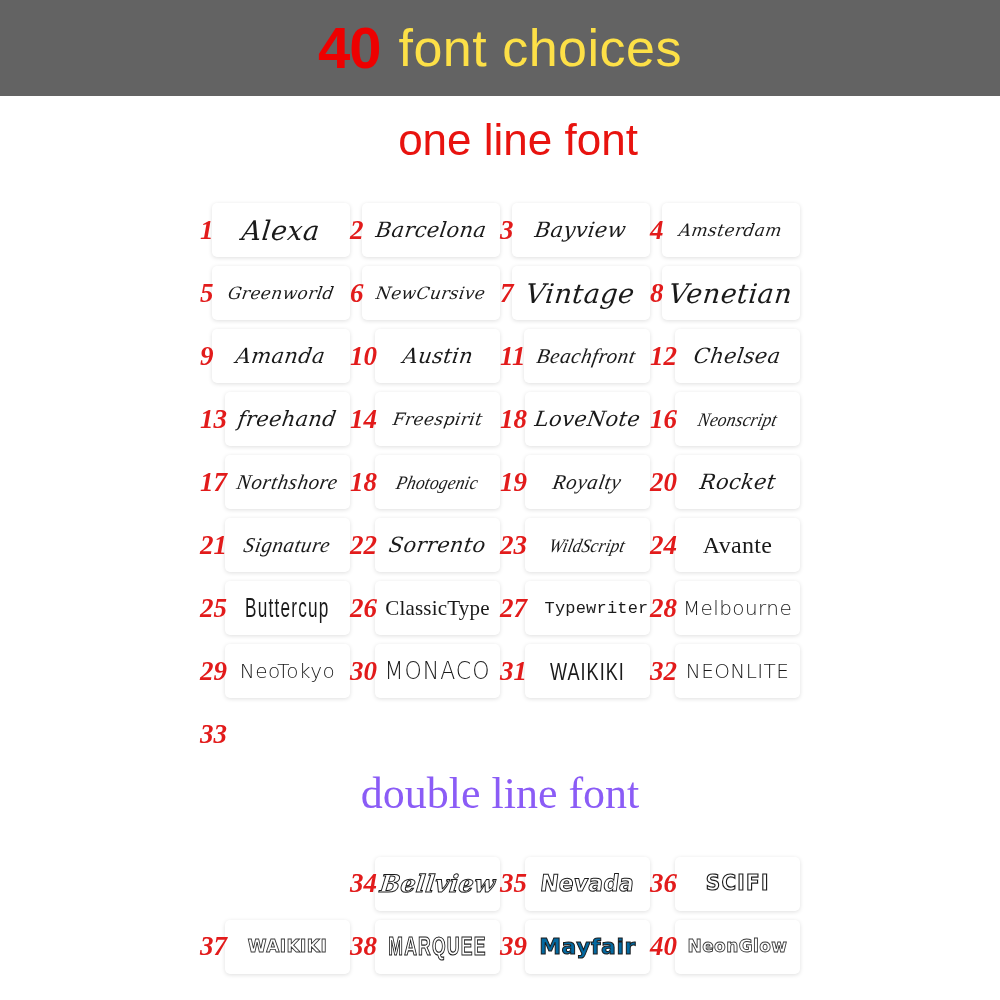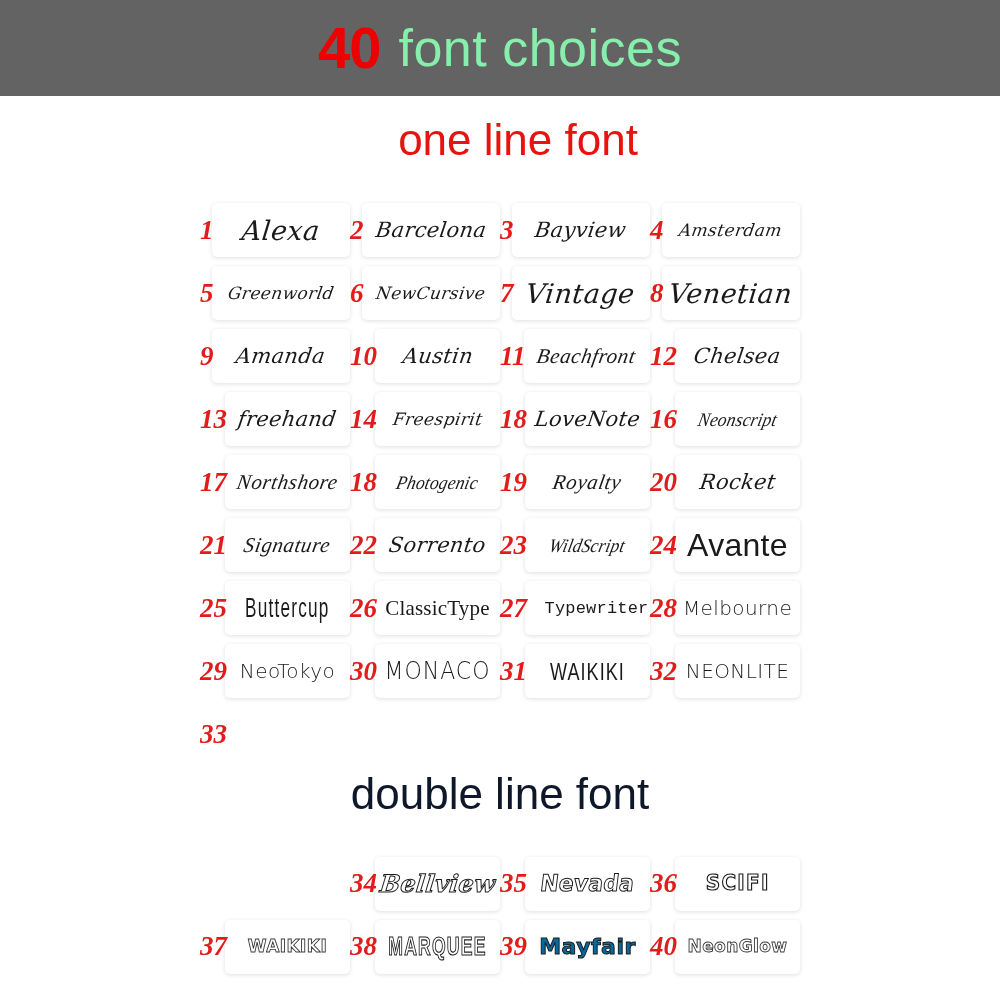--- a/index.html
+++ b/index.html
@@ -136,22 +136,22 @@
     letter-spacing: 0.6px;
   }
   .s-script-cond {
     font-family: "Liberation Serif", serif;
     font-style: italic;
     font-size: 19px;
     transform: skewX(-12deg) scaleX(0.92);
     letter-spacing: 0.2px;
   }
   .s-sans-lg {
-    font-family: Liberation Sans, sans-serif;
-    font-size: 32px;
+    font-family: Liberation Serif, serif;
+    font-size: 24px;
     font-weight: 300;
     letter-spacing: 0.3px;
   }
   .s-sans-md {
     font-family: "DejaVu Sans", sans-serif;
     font-size: 20px;
     font-weight: 300;
     letter-spacing: 0.4px;
     text-align: right;
   }
@@ -240,21 +240,21 @@
     color: #ffffff;
     -webkit-text-stroke: 0.9px #3a3a3a;
     letter-spacing: 0.4px;
   }
 </style>
 </head>
 <body>
 
 <div id="header-band" style="background: rgb(99, 99, 99);">
   <span id="header-count" style="color: rgb(238, 0, 0);">40</span>
-  <span id="header-title" style="color: #86efac;">font choices</span>
+  <span id="header-title" style="color: #fde047;">font choices</span>
 </div>
 
 <h2 class="section-heading" id="heading-one-line" style="color: rgb(232, 19, 15); margin-left: 36px;">one line font</h2>
 
 <div class="font-grid" id="grid-one-line">
     <div class="font-cell">
       <span class="font-number">1</span>
       <div class="font-card">
         <span class="font-sample s-script-lg">Alexa</span>
       </div>
@@ -443,21 +443,21 @@
       <span class="font-number">32</span>
       <div class="font-card">
         <span class="font-sample s-sans-md">NEONLITE</span>
       </div>
     </div>
     <div class="font-cell">
       <span class="font-number">33</span>
     </div>
   </div>
 
-<h2 class="section-heading" id="heading-double-line" style="color: #0f172a;">double line font</h2>
+<h2 class="section-heading" id="heading-double-line" style="color: #8b5cf6; font-family: Liberation Serif, serif;">double line font</h2>
 
 <div class="font-grid" id="grid-double-line">
     <div class="cell-spacer"></div>
     <div class="font-cell">
       <span class="font-number">34</span>
       <div class="font-card">
         <span class="font-sample s-outline-script">Bellview</span>
       </div>
     </div>
     <div class="font-cell">

